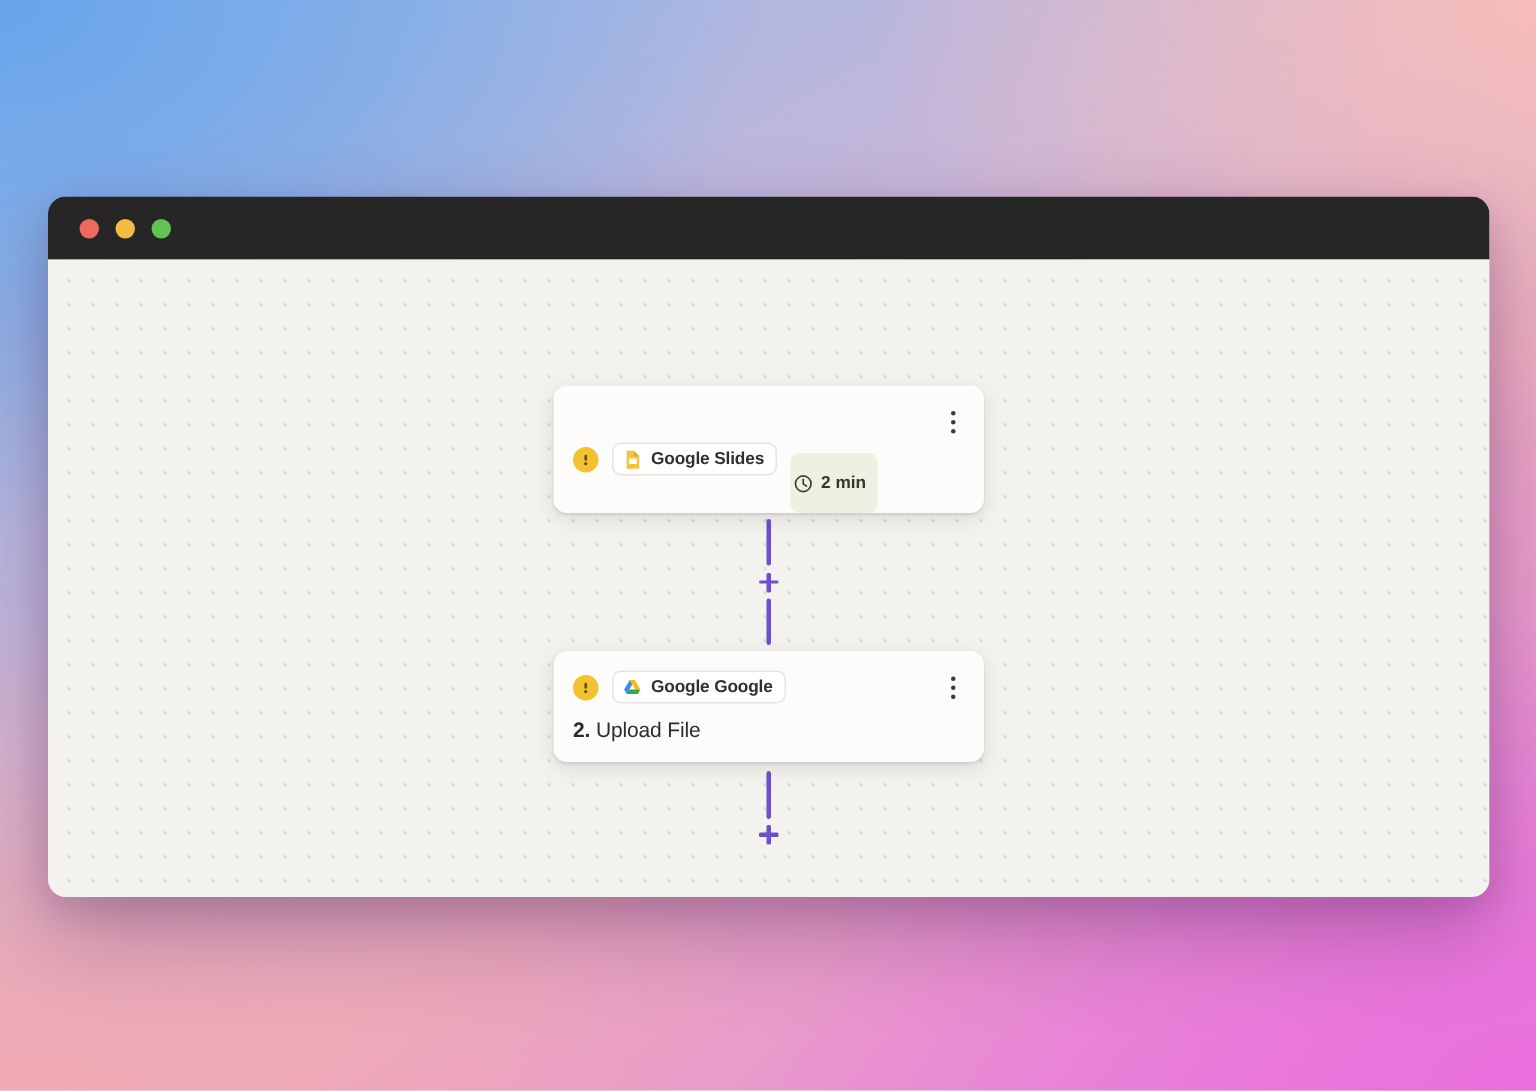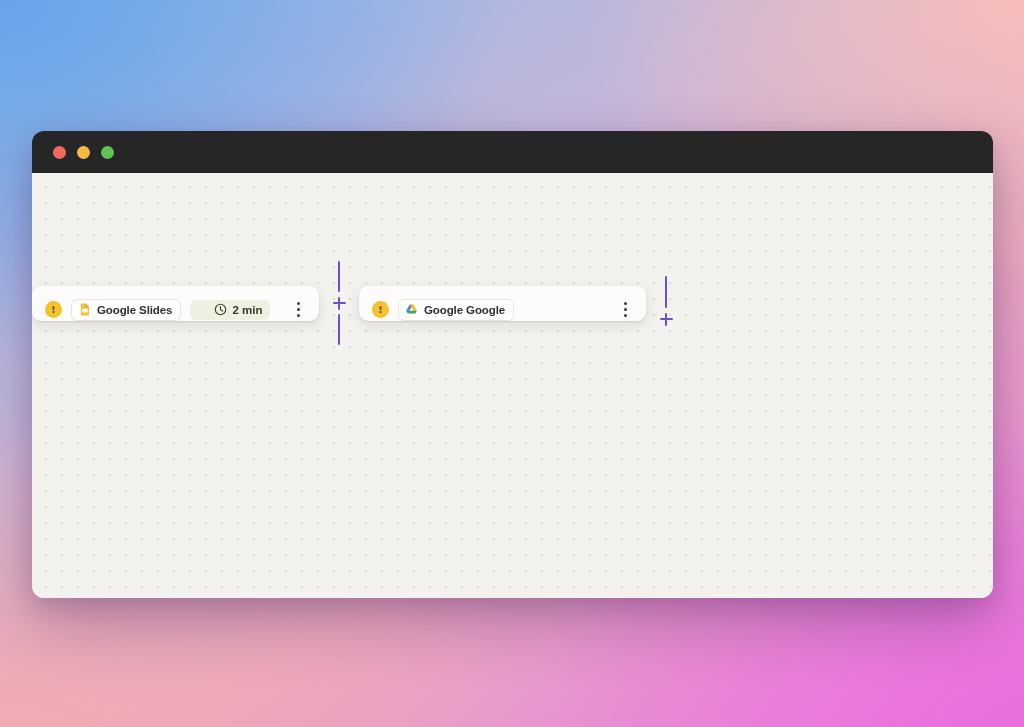--- a/index.html
+++ b/index.html
@@ -52,21 +52,21 @@
     background-color:#f3f2ef;
     background-image:radial-gradient(#d8d6d1 1px, transparent 1.1px);
     background-size:16px 16px;
     background-position:6px 6px;
   }
 
   #flow {
     position:absolute;
     left:0; right:0; top:0;
     display:flex;
-    flex-direction:row;
+    flex-direction:column;
     align-items:center;
   }
 
   
   .node-card {
     width:287px;
     background:#fdfcfa;
     border-radius:9px;
     box-shadow:0 1px 2px rgba(20,18,15,0.10), 0 4px 14px rgba(20,18,15,0.10);
     position:relative;
@@ -104,22 +104,23 @@
     white-space:nowrap;
   }
   .chip-icon { width:13px; height:13px; flex:none; display:block; }
 
   .time-chip {
     display:inline-flex;
     align-items:center;
     gap:5px;
     background:#eef0e2;
     border-radius:6px;
-    padding:3px 8px 3px 24px;
-    height:20px;
+    padding:3px 8px 3px 2px;
+    height:40px;
+    margin-top:32px;
   }
   .time-chip .chip-label {
     font-size:11.5px;
     font-weight:bold;
     color:#343a25;
     white-space:nowrap;
   }
 
   .kebab {
     margin-left:auto;
@@ -245,20 +246,24 @@
             <span class="chip-label">Google Google</span>
           </span>
 
           <span class="kebab">
             <i></i>
               <i></i>
               <i></i>
           </span>
         </div>
 
+        <div class="card-title">
+          <b>2.</b>
+          <span>Upload File</span>
+        </div>
       </div>
 
       <div class="connector" style="height:65px;">
         <span class="conn-line" style="height:32px;"></span>
         <span class="plus-btn"></span>
       </div>
 
     </div>
   </div>
 </div>

